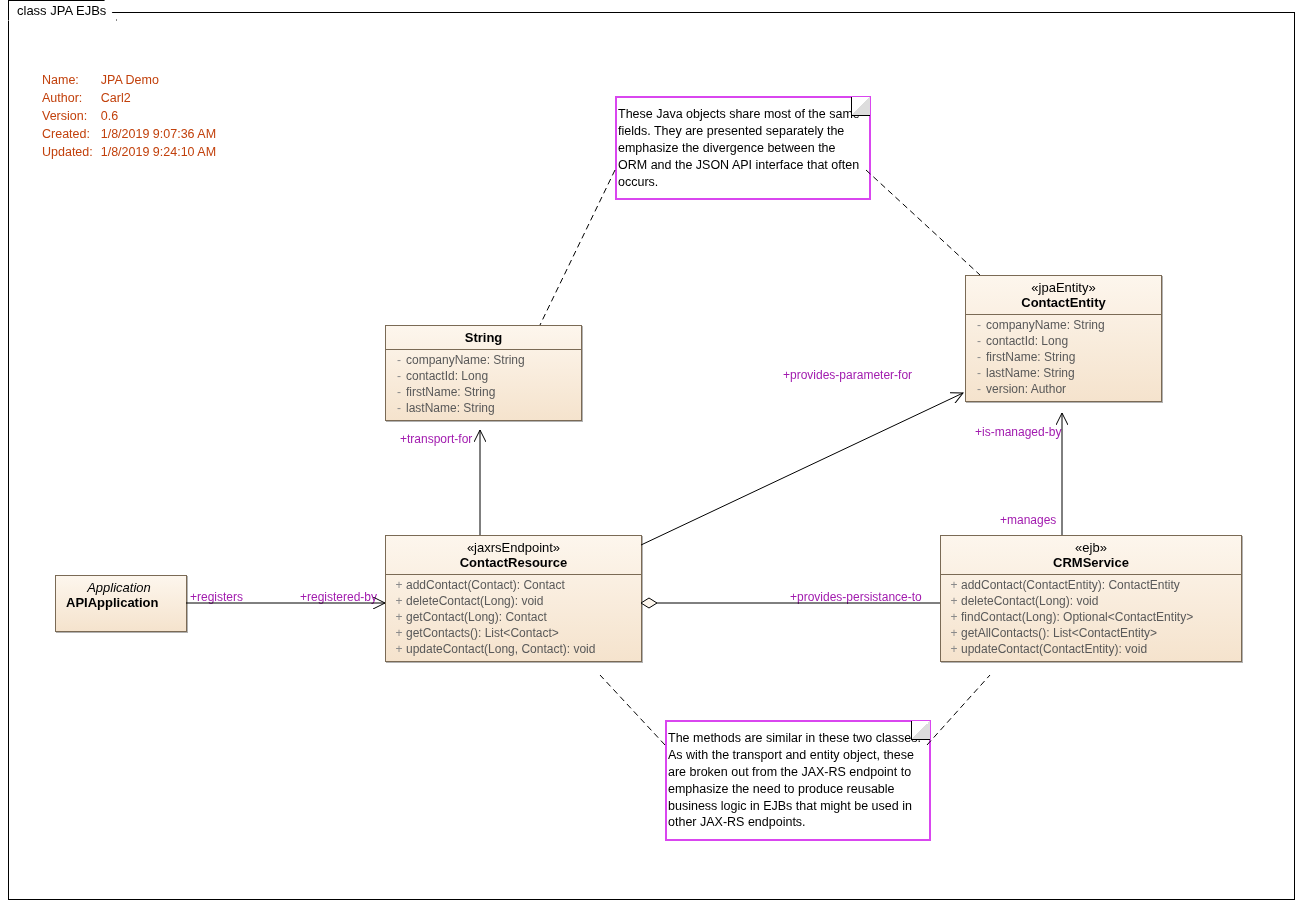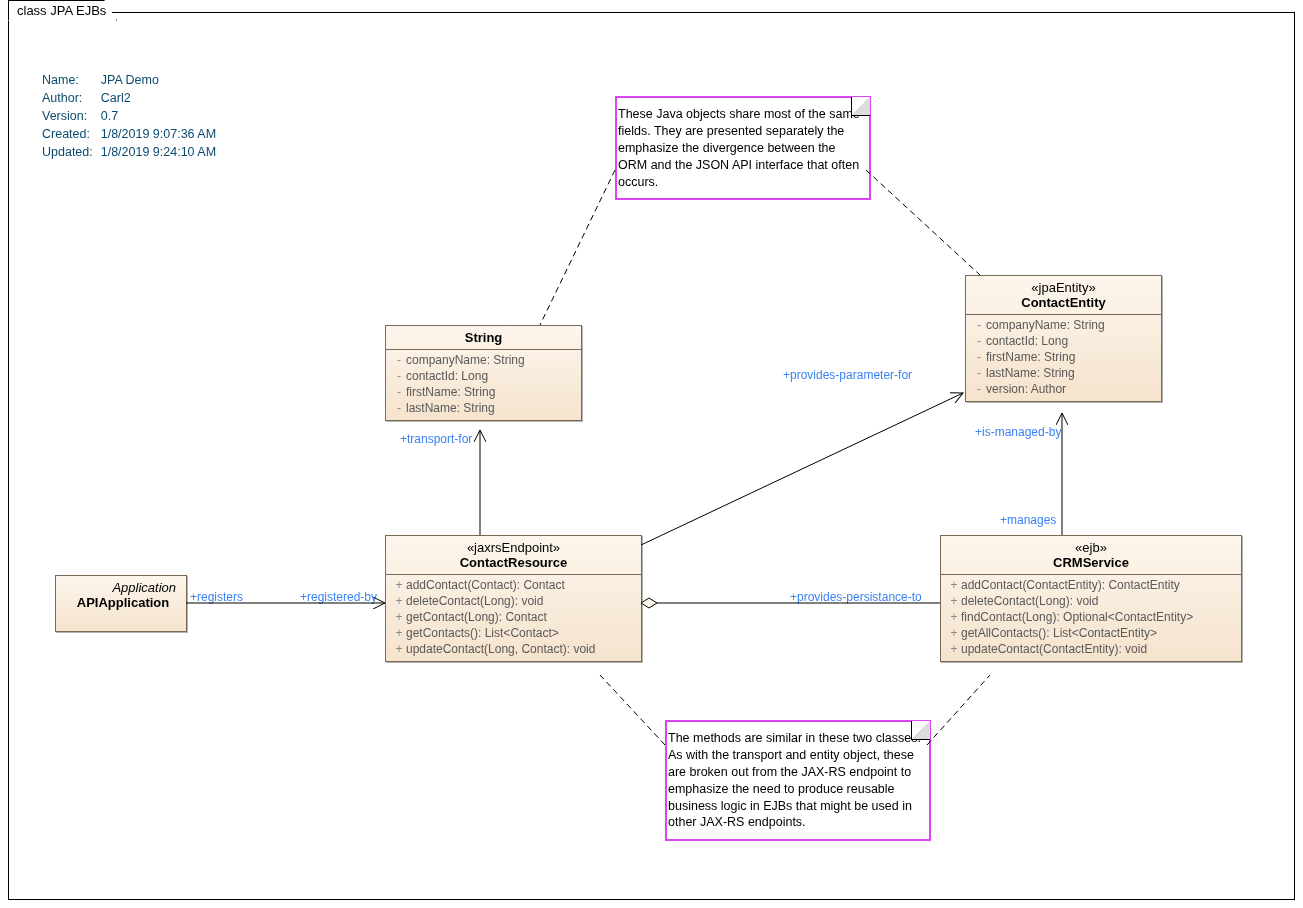--- a/index.html
+++ b/index.html
@@ -2,29 +2,29 @@
 <html><head>
 <meta charset="utf-8">
 <style>
 html,body{margin:0;padding:0;background:#fff;font-family:"Segoe UI",Tahoma,Arial,sans-serif;font-size:13px;color:#000}
 .canvas{position:relative;width:1303px;height:908px;background:#fff}
 .frame{position:absolute;left:8px;top:12px;right:8px;bottom:8px;border:1px solid #000}
 .tab{position:absolute;left:8px;top:0;background:#fff;border:1px solid #000;border-bottom:1px solid #fff;padding:2px 10px 2px 8px;font-weight:400;clip-path:polygon(0 0,88% 0,100% 100%,0 100%);z-index:2}
 .uml-box{position:absolute;background:linear-gradient(#fdf6ed,#f5e3cd);border:1px solid #7a6a55;box-shadow:1px 1px 0 rgba(0,0,0,.3)}
 .uml-head{border-bottom:1px solid #7a6a55;text-align:center;padding:4px 6px;font-weight:700}
 .uml-head .stereo{font-weight:400;font-style:normal;display:block}
-.uml-head .ital{font-style:italic;font-weight:400;text-align:right;padding-right:4px}
+.uml-head .ital{font-style:italic;font-weight:400;text-align:center;padding-right:4px}
 .uml-body{padding:2px 6px 4px;color:#595959;font-size:12px}
 .uml-body div{padding:1px 0;white-space:nowrap}
 .uml-body .vis{display:inline-block;width:14px;color:#8a8a8a;text-align:center}
 .note{position:absolute;background:#fff;border:2px solid #d946ef;padding:8px 1px;font-size:12.5px;line-height:1.35}
 .note .fold{position:absolute;top:-1px;right:-1px;width:18px;height:18px;background:linear-gradient(135deg,#fff 50%,#ddd 50%);border-left:1px solid #000;border-bottom:1px solid #000}
 .meta{position:absolute;left:40px;top:70px;color:#4a6a8a;font-size:12.5px}
-.meta table td{padding:1px 6px 1px 0;color:#0c4a6e}
-.lbl{position:absolute;font-size:12px;color:#3b82f6;background:transparent;white-space:nowrap}
+.meta table td{padding:1px 6px 1px 0;color:#c2410c}
+.lbl{position:absolute;font-size:12px;color:#a21caf;background:transparent;white-space:nowrap}
 svg{position:absolute;left:0;top:0;pointer-events:none}
 </style>
 </head>
 <body>
 
 <div class="canvas">
   <div class="tab"><span>class JPA EJBs</span></div>
   <div class="frame"></div>
 
   <div class="meta">
@@ -33,21 +33,21 @@
           <tr>
             <td>Name:</td>
             <td>JPA Demo</td>
           </tr>
       <tr>
             <td>Author:</td>
             <td>Carl2</td>
           </tr>
       <tr>
             <td>Version:</td>
-            <td>0.7</td>
+            <td>0.6</td>
           </tr>
       <tr>
             <td>Created:</td>
             <td>1/8/2019 9:07:36 AM</td>
           </tr>
       <tr>
             <td>Updated:</td>
             <td>1/8/2019 9:24:10 AM</td>
           </tr>
     </tbody>
@@ -76,21 +76,21 @@
       <div><span class="vis">-</span><span>contactId: Long</span></div>
       <div><span class="vis">-</span><span>firstName: String</span></div>
       <div><span class="vis">-</span><span>lastName: String</span></div>
       <div><span class="vis">-</span><span>version: Author</span></div>
     </div>
   </div>
 
   <div class="uml-box" style="left:55px;top:575px;width:130px;height:55px">
     <div class="uml-head" style="border-bottom:none">
         <span class="ital" style="display:block">Application</span>
-        <span style="display:block;text-align:center;padding-left:4px">APIApplication</span>
+        <span style="display:block;text-align:left;padding-left:4px">APIApplication</span>
       </div>
   </div>
 
   <div class="uml-box" style="left:385px;top:535px;width:255px">
     <div class="uml-head"><span class="stereo">«jaxrsEndpoint»</span><span>ContactResource</span></div>
     <div class="uml-body">
       <div><span class="vis">+</span><span>addContact(Contact): Contact</span></div>
       <div><span class="vis">+</span><span>deleteContact(Long): void</span></div>
       <div><span class="vis">+</span><span>getContact(Long): Contact</span></div>
       <div><span class="vis">+</span><span>getContacts(): List&lt;Contact&gt;</span></div>

